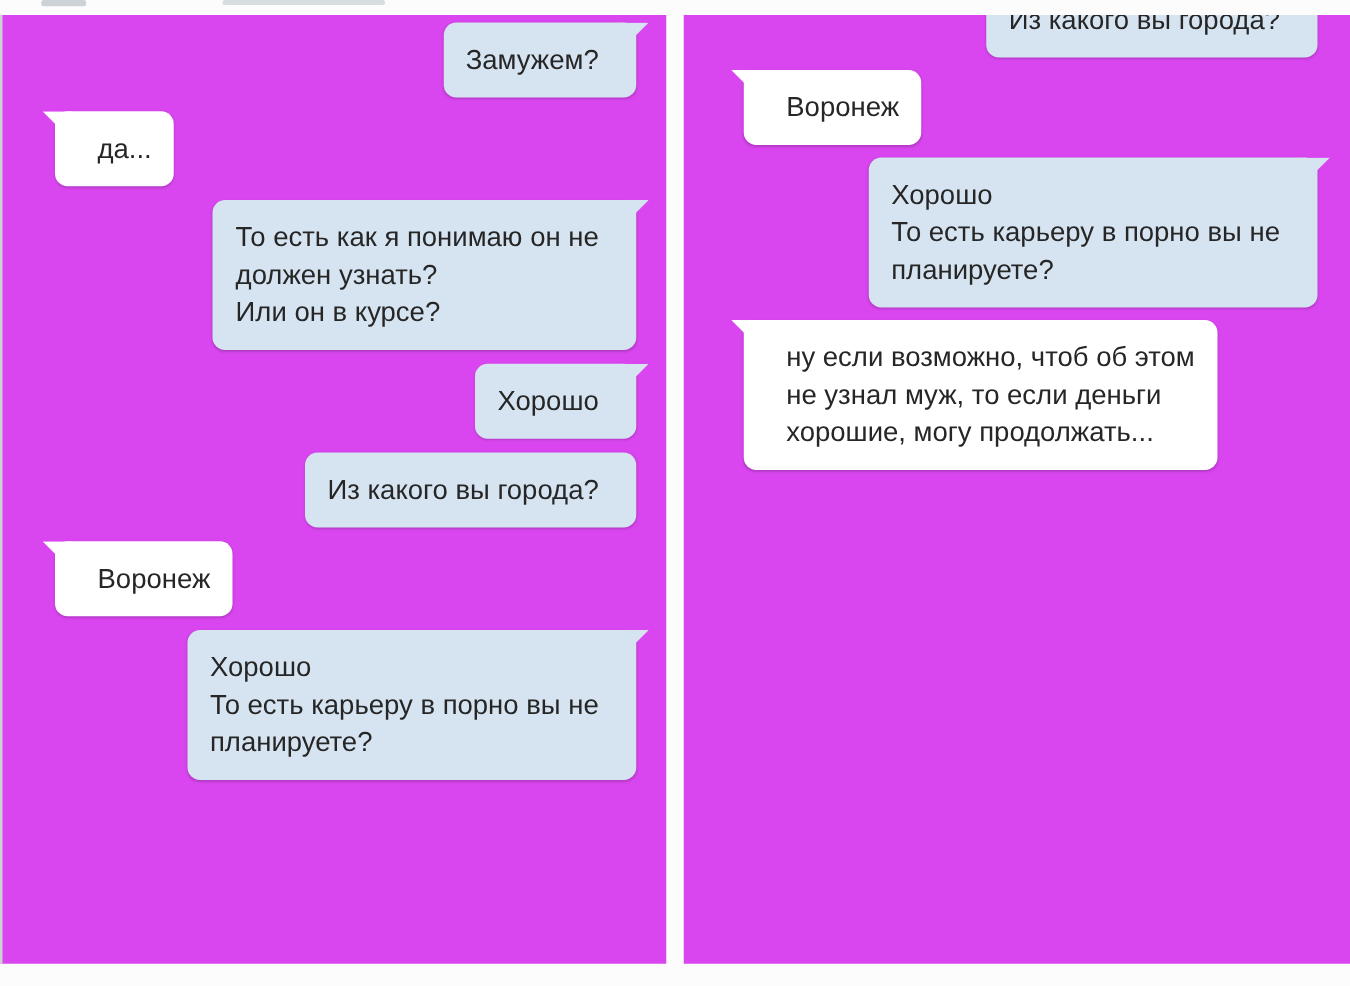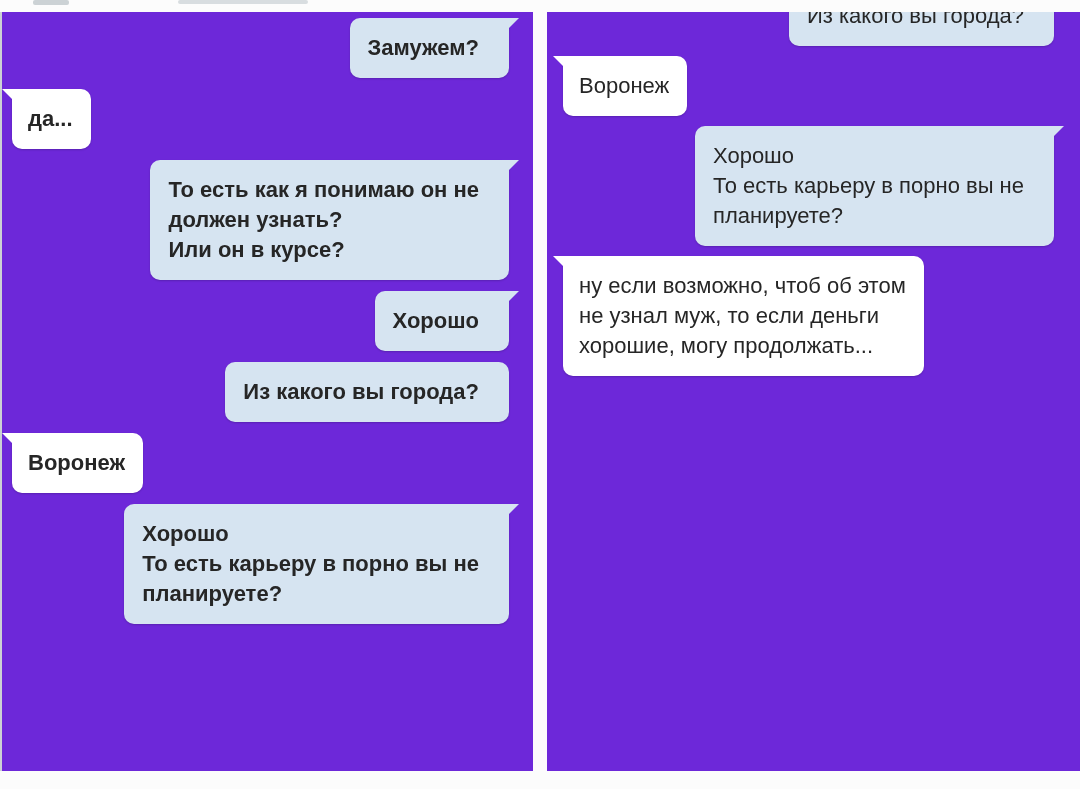--- a/index.html
+++ b/index.html
@@ -21,30 +21,29 @@
     background:#ccd2d5;
     border-radius:2px;
   }
   .artifact.a1{left:33px;top:0;width:36px;height:5px;}
   .artifact.a2{left:178px;top:0;width:130px;height:4px;background:#d8dde0;}
 
   .panel{
     position:absolute;
     top:12px;
     height:759px;
-    background:#6d28d9;
+    background:#d946ef;
     overflow:hidden;
     box-sizing:border-box;
   }
   .panel.left{
     left:0;
     width:533px;
     padding:6px 24px 0 10px;
     border-left:2px solid #ccd1d4;
-    font-weight:bold;
   }
   .panel.right{
     left:547px;
     width:533px;
     padding:6px 26px 0 16px;
   }
 
   .row{display:flex;margin:0 0 11px 0;}
   .panel.right .row{margin-bottom:10px;}
   .row.out{justify-content:flex-end;}
@@ -59,22 +58,23 @@
     font-size:22px;
     line-height:30px;
     color:#262626;
     border-radius:10px;
     box-shadow:0 1px 2px rgba(0,0,0,0.18);
     white-space:pre-wrap;
     text-align:left;
   }
   .bubble.in{
     background:#ffffff;
-    padding-left:16px;
+    padding-left:34px;
     padding-right:18px;
+    margin-left:32px;
   }
   .bubble.out{
     background:#d6e4f1;
     padding-left:18px;
     padding-right:30px;
   }
   
   .bubble.tail::before{
     content:"";
     position:absolute;

